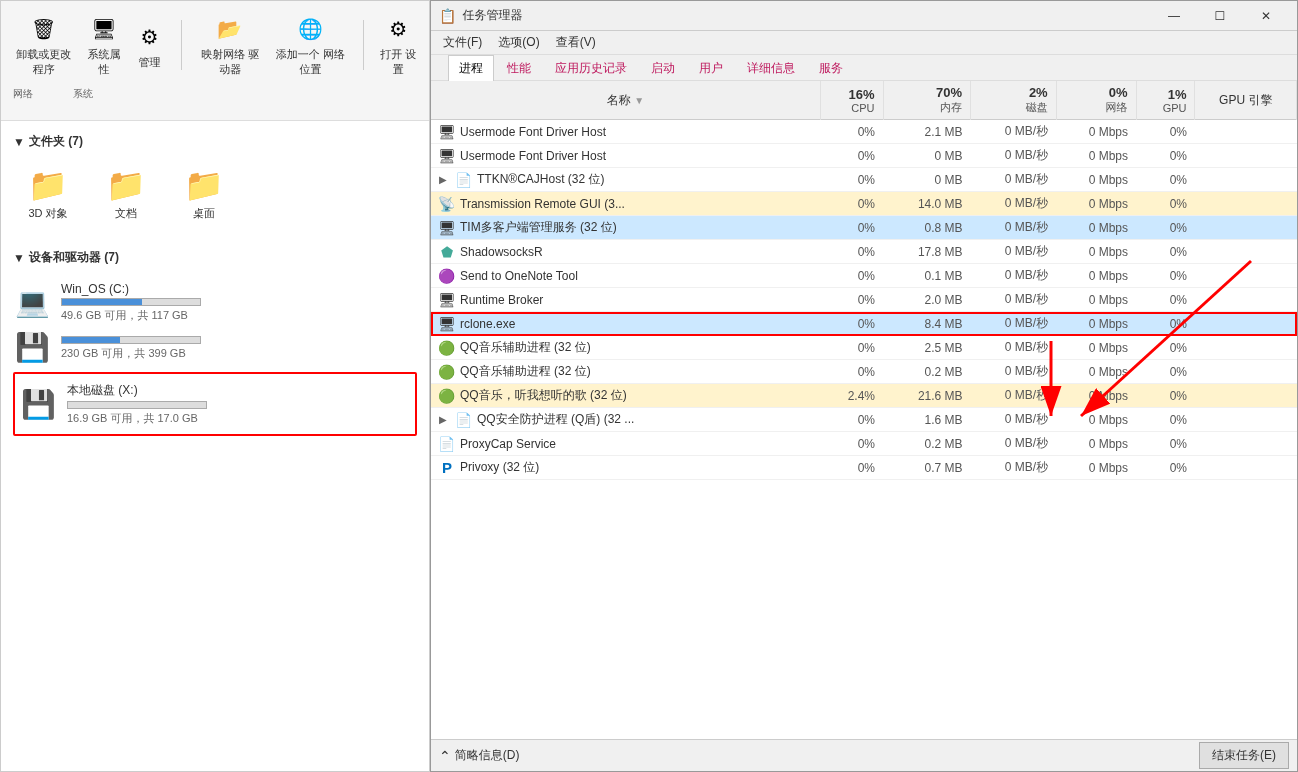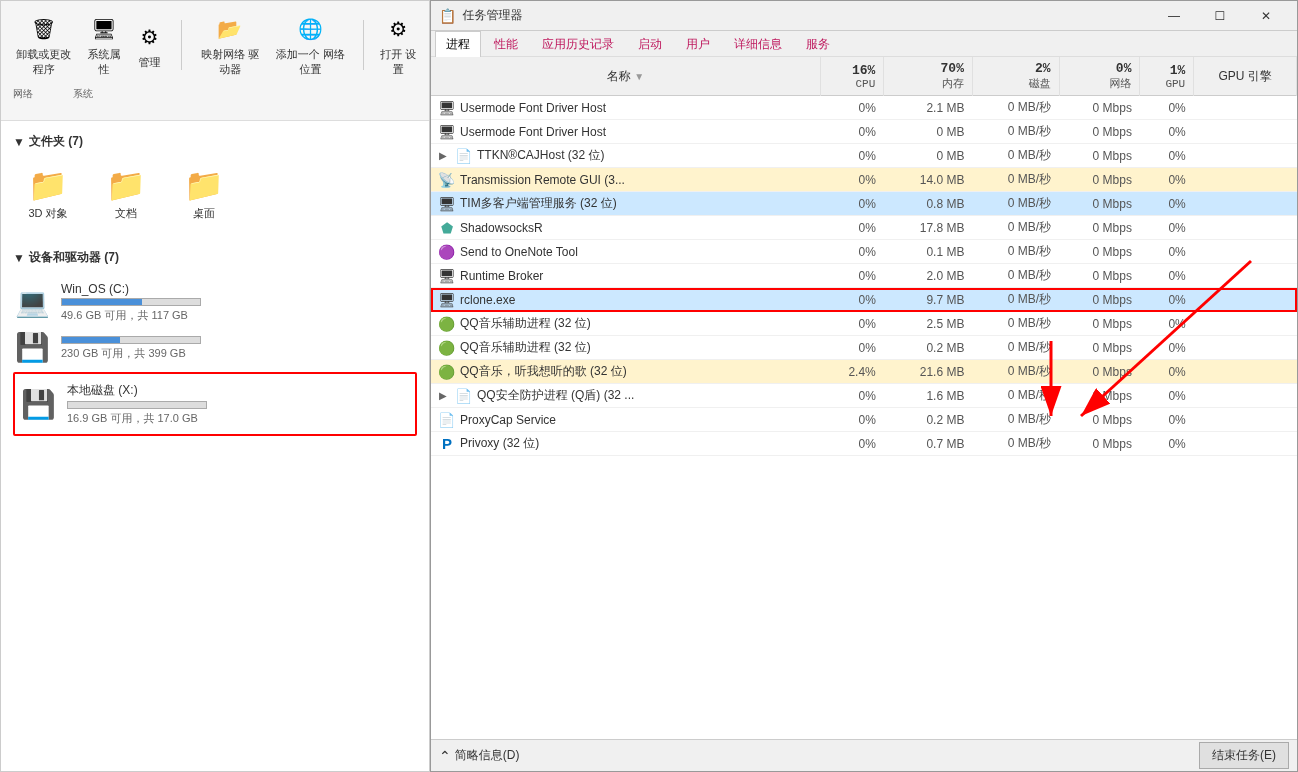--- a/index.html
+++ b/index.html
@@ -228,21 +228,21 @@
       color: #333;
       cursor: pointer;
     }
 
     .tm-tabs {
       height: 26px;
       background: #f0f0f0;
       border-bottom: 1px solid #ddd;
       display: flex;
       align-items: flex-start;
-      padding: 0 4px;
+      padding: 0 17px;
     }
 
     .tm-tab {
       padding: 4px 10px;
       font-size: 12px;
       cursor: pointer;
       color: #be185d;
       border: 1px solid transparent;
       border-bottom: none;
       margin-right: 2px;
@@ -276,21 +276,20 @@
       padding: 4px 8px;
       text-align: center;
       font-weight: normal;
       color: #333;
       border-right: 1px solid #e0e0e0;
       white-space: nowrap;
     }
 
     thead th.right {
       text-align: right;
-      font-family: Liberation Mono, monospace;
     }
 
     tbody tr {
       border-bottom: 1px solid #f0f0f0;
     }
 
     tbody tr.highlighted {
       background: #fff3cd;
     }
 
@@ -505,20 +504,25 @@
       <span class="tm-title-icon">📋</span>
       <span>任务管理器</span>
     </div>
     <div class="tm-window-controls">
       <div class="tm-win-btn">—</div>
       <div class="tm-win-btn">☐</div>
       <div class="tm-win-btn close">✕</div>
     </div>
   </div>
 
+  <div class="tm-menubar">
+    <div class="tm-menu-item">文件(F)</div>
+    <div class="tm-menu-item">选项(O)</div>
+    <div class="tm-menu-item">查看(V)</div>
+  </div>
 
   <div class="tm-tabs">
     <div class="tm-tab active">进程</div>
     <div class="tm-tab">性能</div>
     <div class="tm-tab">应用历史记录</div>
     <div class="tm-tab">启动</div>
     <div class="tm-tab">用户</div>
     <div class="tm-tab">详细信息</div>
     <div class="tm-tab">服务</div>
   </div>
@@ -690,21 +694,21 @@
         </tr>
 
         <tr style="background:#cce8ff; outline: 2px solid red; outline-offset: -2px;">
           <td>
             <div class="name-with-icon">
               <span class="process-icon">🖥</span>
               <span>rclone.exe</span>
             </div>
           </td>
           <td class="right">0%</td>
-          <td class="right">9.7 MB</td>
+          <td class="right">8.4 MB</td>
           <td class="right">0 MB/秒</td>
           <td class="right">0 Mbps</td>
           <td class="right">0%</td>
           <td></td>
         </tr>
 
         <tr>
           <td>
             <div class="name-with-icon">
               <span class="process-icon">🟢</span>

